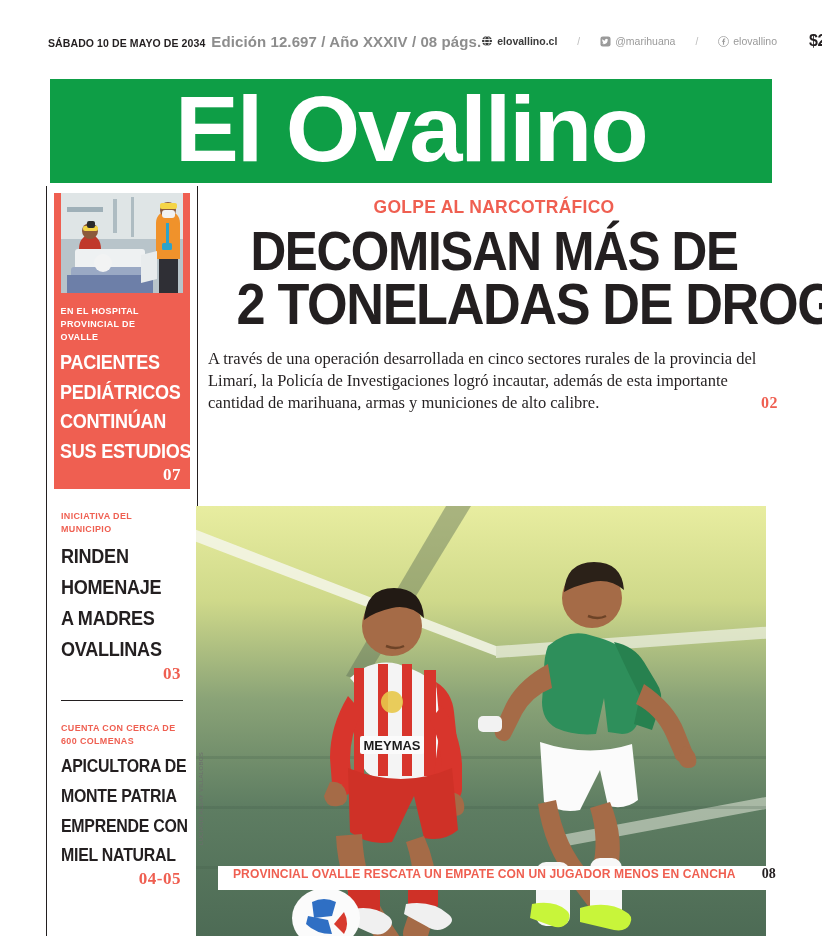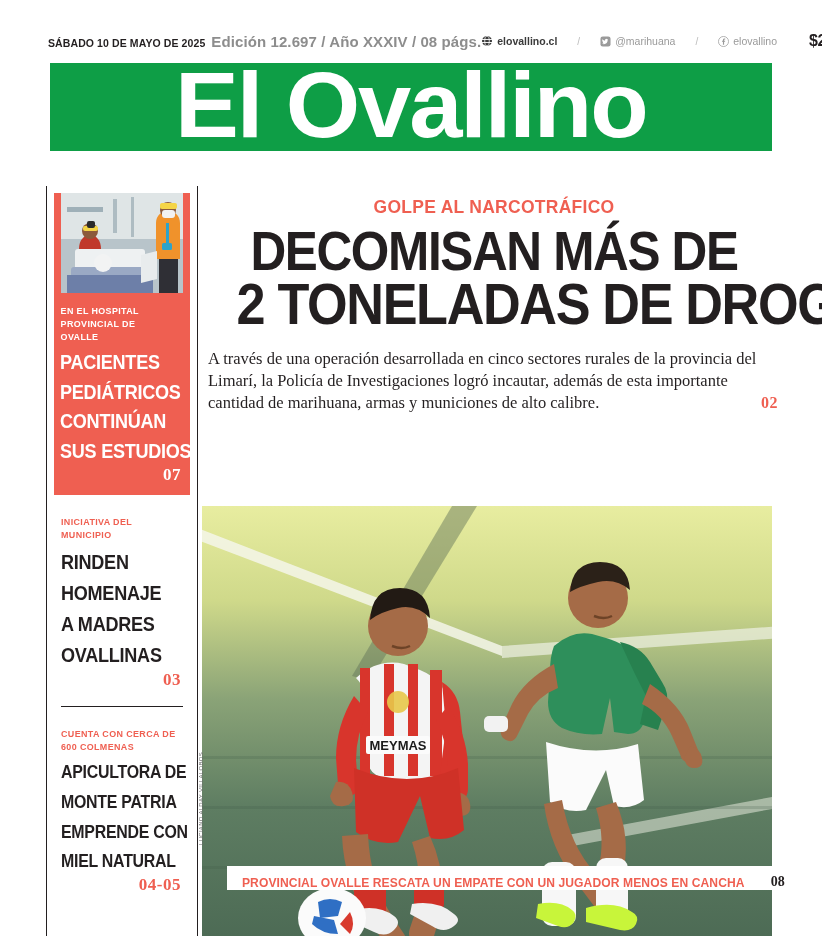--- a/index.html
+++ b/index.html
@@ -85,23 +85,23 @@
   .ic {
     display: inline-block;
     vertical-align: middle;
     line-height: 0;
   }
 
   
   .masthead {
     position: absolute;
     left: 50px;
-    top: 63px;
+    top: 79px;
     width: 722px;
-    height: 88px;
+    height: 104px;
     background: #0e9e46;
     display: flex;
     align-items: center;
     justify-content: center;
     overflow: hidden;
   }
   .masthead-title {
     font-family: "Liberation Sans", sans-serif;
     font-weight: bold;
     font-size: 92px;
@@ -135,21 +135,21 @@
     position: absolute;
     left: 54px;
     top: 186px;
     width: 136px;
   }
 
   
   .red-block {
     background: #ef5f51;
     width: 136px;
-    padding-bottom: 10px;
+    padding-bottom: 4px;
     box-sizing: border-box;
   }
   .red-photo {
     width: 122px;
     height: 100px;
     margin: 7px auto 0 auto;
     position: relative;
     overflow: hidden;
     background: #b9c7cf;
   }
@@ -276,48 +276,48 @@
     font-family: "Liberation Serif", serif;
     font-size: 16px;
     font-weight: bold;
     color: #ef5f51;
     letter-spacing: 0.5px;
   }
 
   
   .sports-wrap {
     position: absolute;
-    left: 202px;
+    left: 196px;
     top: 506px;
     width: 570px;
     height: 430px;
     overflow: hidden;
     background: #4d7c0f;
   }
   .photo-credit {
     position: absolute;
     left: 198px;
     top: 845px;
     width: 96px;
     font-size: 6px;
     color: #6d6d6d;
     letter-spacing: 0.3px;
     transform: rotate(-90deg);
     transform-origin: left top;
     white-space: nowrap;
   }
   .sports-caption {
     position: absolute;
-    left: 227px;
+    left: 218px;
     top: 866px;
     width: 554px;
     height: 24px;
     background: #ffffff;
     display: flex;
-    align-items: flex-end;
+    align-items: flex-start;
     justify-content: center;
     gap: 7px;
   }
   .caption-text {
     font-size: 13px;
     font-weight: bold;
     color: #ef5f51;
     letter-spacing: 0.1px;
     transform: scaleX(0.93);
     white-space: nowrap;
@@ -329,21 +329,21 @@
     color: #231f20;
   }
 </style>
 </head>
 <body>
 
 <div class="page">
 
   <div class="topbar">
     <div class="topbar-left">
-      <span class="dateline">SÁBADO 10 DE MAYO DE 2025</span>
+      <span class="dateline">SÁBADO 10 DE MAYO DE 2034</span>
       <span class="edition">Edición 12.697 / Año XXXIV / 08 págs.</span>
     </div>
     <div class="topbar-right">
       <div class="social-group">
         <span class="ic">
           <svg width="12" height="12" viewBox="0 0 24 24">
             <circle cx="12" cy="12" r="10" fill="#3a3a3a"></circle>
             <ellipse cx="12" cy="12" rx="4.5" ry="10" fill="none" stroke="#ffffff" stroke-width="1.6"></ellipse>
             <line x1="2" y1="9" x2="22" y2="9" stroke="#ffffff" stroke-width="1.8"></line>
             <line x1="2" y1="15" x2="22" y2="15" stroke="#ffffff" stroke-width="1.8"></line>

